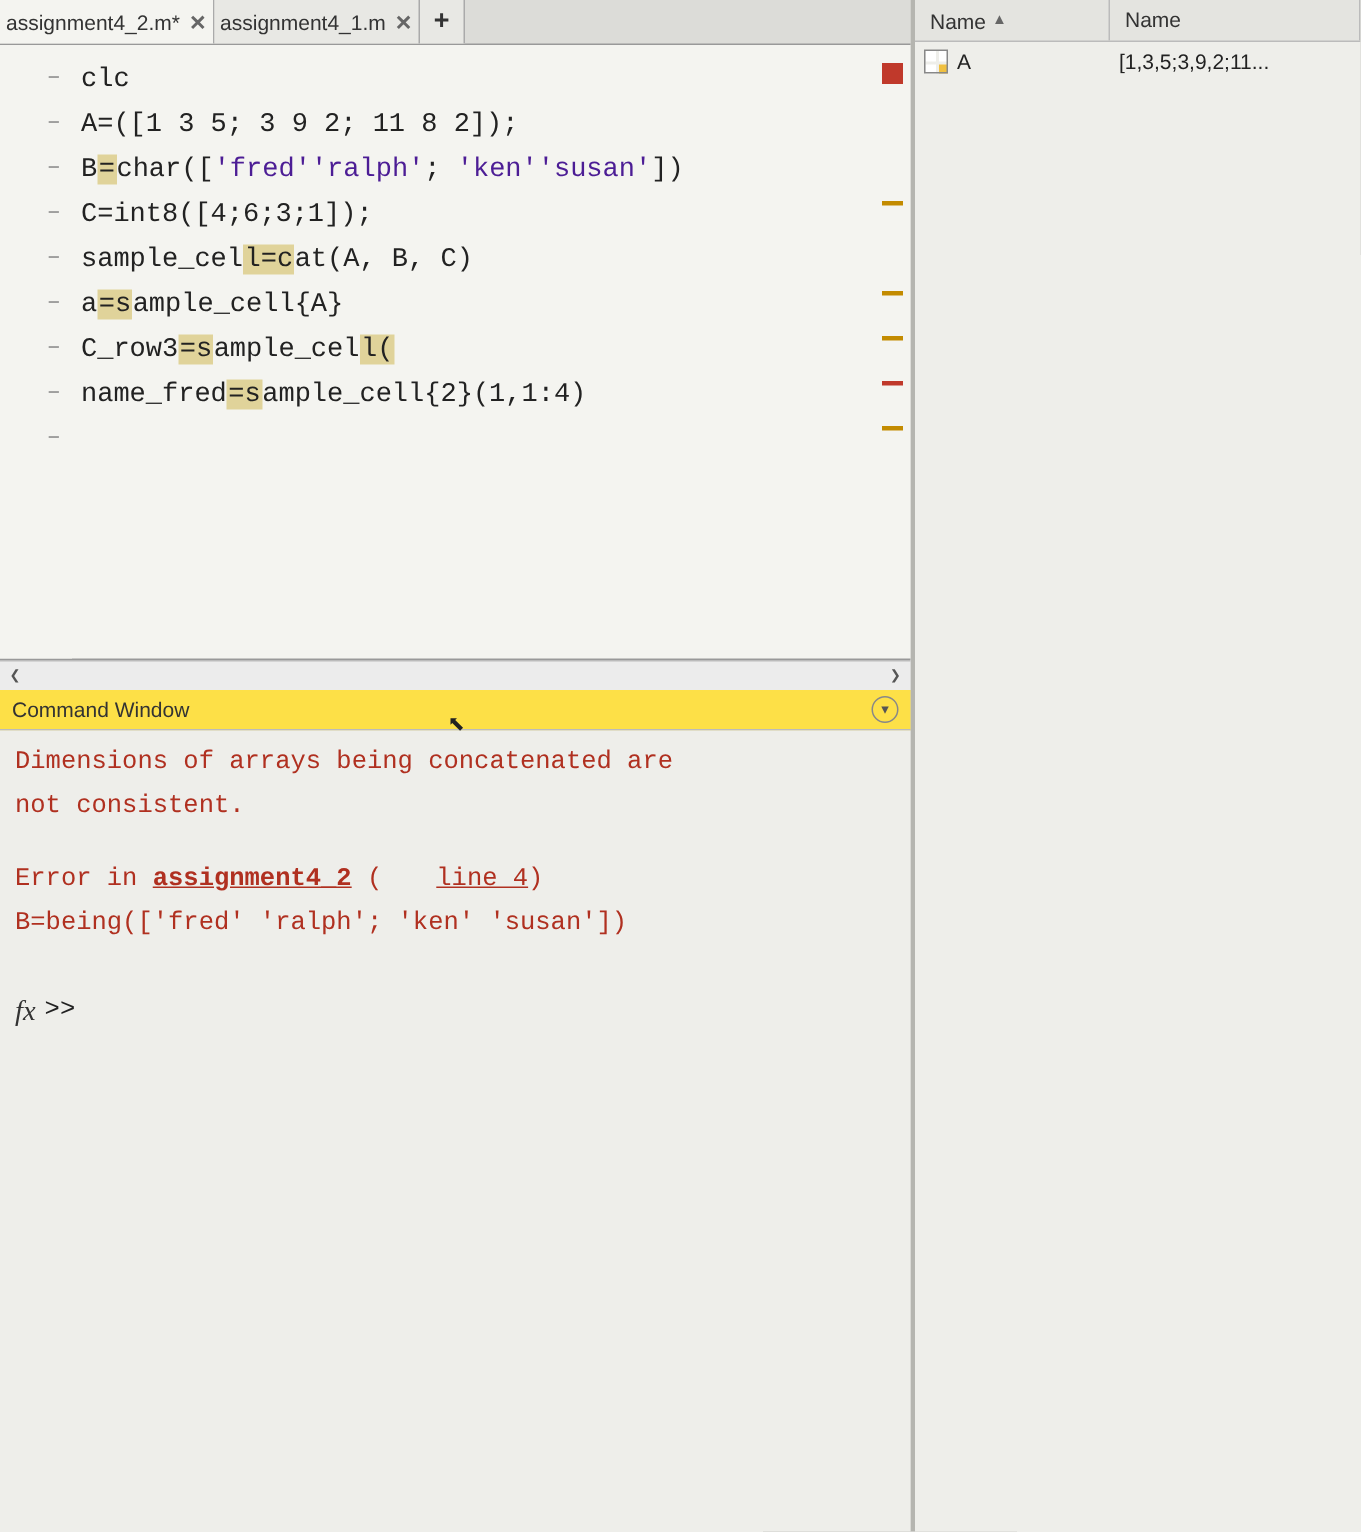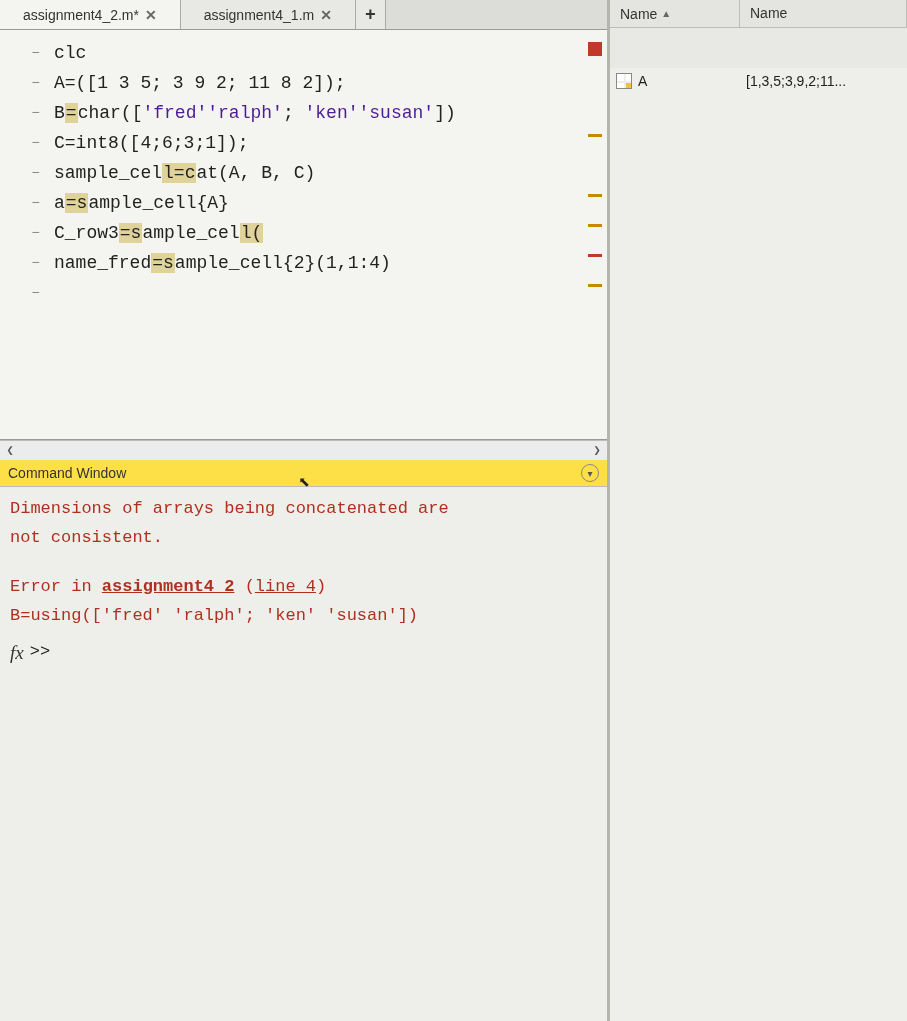--- a/index.html
+++ b/index.html
@@ -16,34 +16,33 @@
       width: 610px;
       display: flex;
       flex-direction: column;
       border-right: 3px solid #b5b5b0;
     }
     .right-panel {
       flex: 1;
       background: #e8e8e4;
       display: flex;
       flex-direction: column;
-      gap: 40px;
     }
     
     .tabs {
       display: flex;
       background: #dcdcd8;
       border-bottom: 1px solid #999;
       height: 30px;
       align-items: stretch;
     }
     .tab {
       display: flex;
       align-items: center;
-      padding: 4px 23px;
+      padding: 4px 4px;
       border-right: 1px solid #aaa;
       font-family: "Segoe UI", Arial, sans-serif;
       font-size: 14px;
       color: #333;
       background: #e8e8e4;
       gap: 6px;
     }
     .tab.active {
       background: #f4f4f0;
     }
@@ -153,22 +152,22 @@
     }
     .cmd-body {
       flex:1;
       background:#eeeeea;
       padding: 8px 10px;
       font-size: 17px;
       color:#b03020;
       line-height: 1.7;
     }
     .cmd-body .u { text-decoration: underline; font-weight:bold;}
-    .cmd-body .u2 { text-decoration: underline;}
-    .prompt-row { margin-top: 6px; color:#222; display:flex; align-items:center; gap:6px;}
+    .cmd-body .u2 { text-decoration: underline; margin-left: 36px;}
+    .prompt-row { margin-top: 28px; color:#222; display:flex; align-items:center; gap:6px;}
     .fx { font-style: italic; font-family: "Times New Roman", serif; font-size:19px; color:#333;}
     
     .ws-header {
       display:flex;
       font-family: "Segoe UI", Arial, sans-serif;
       font-size: 14px;
       color:#333;
       border-bottom:1px solid #bbb;
       background:#e4e4e0;
       height: 28px;
@@ -305,21 +304,21 @@
     <span>Command Window</span>
     <span class="cmd-dropdown">▾</span>
   </div>
   <div class="cmd-body">
     <div>Dimensions of arrays being concatenated are</div>
     <div>not consistent.</div>
     <div style="height:20px"></div>
     <div>
       <span>Error in </span><span class="u">assignment4_2</span><span> (</span><span class="u2">line 4</span><span>)</span>
     </div>
-    <div>B=using(['fred' 'ralph'; 'ken' 'susan'])</div>
+    <div>B=being(['fred' 'ralph'; 'ken' 'susan'])</div>
     <div class="prompt-row">
       <span class="fx">fx</span>
       <span>&gt;&gt;</span>
     </div>
   </div>
 </div>
 
 <div class="right-panel">
   <div class="ws-header">
     <div class="ws-col name">

